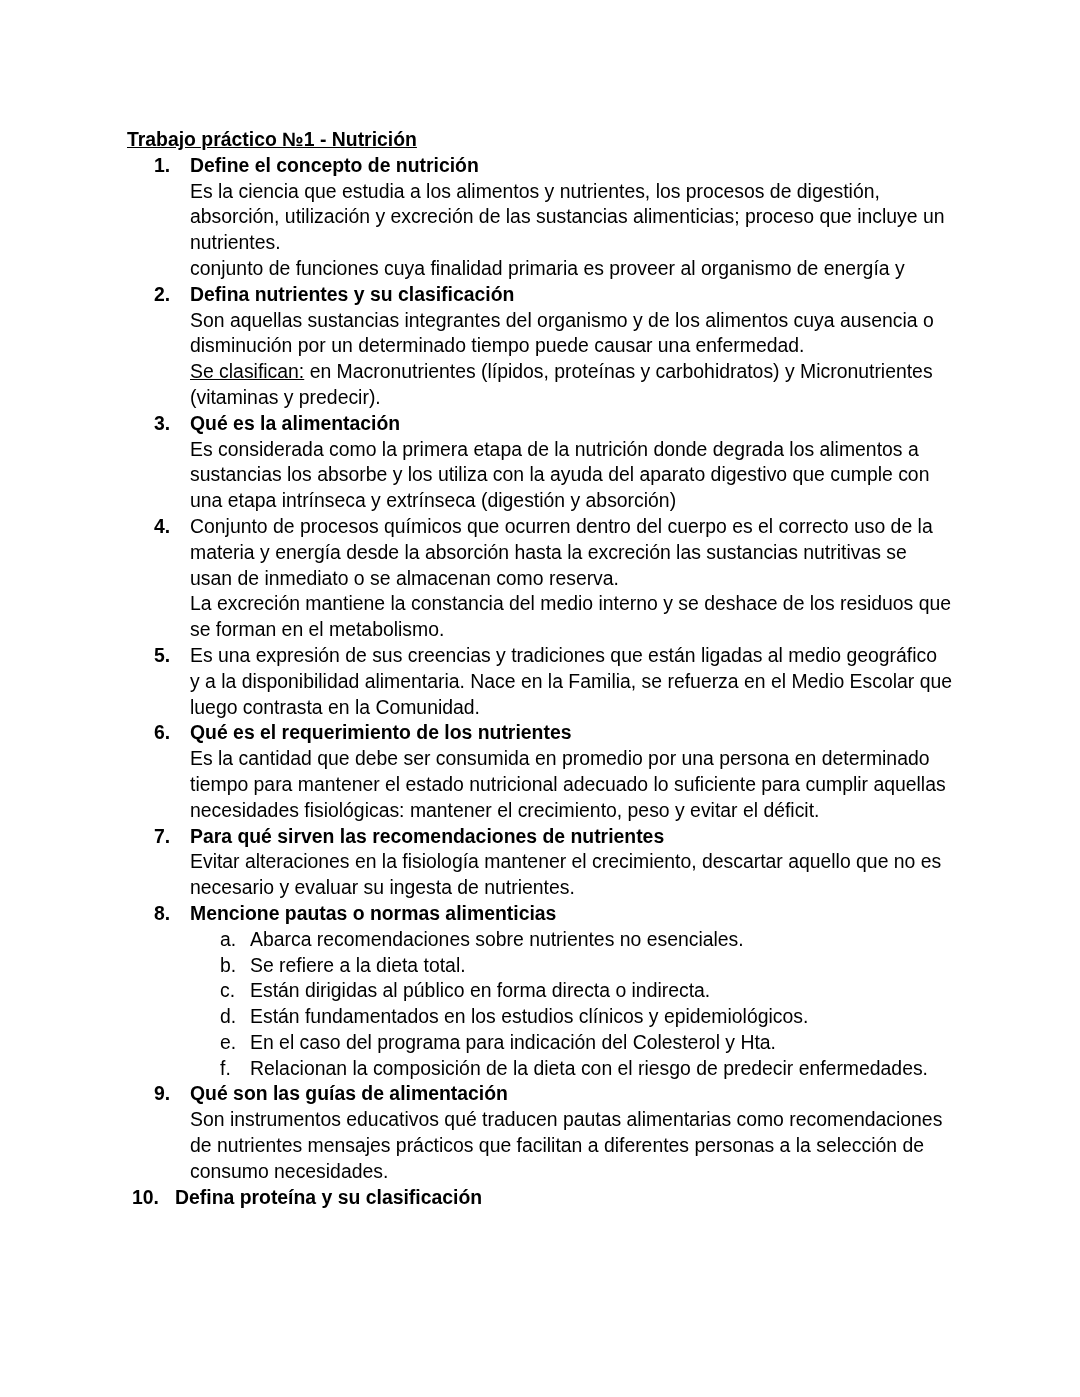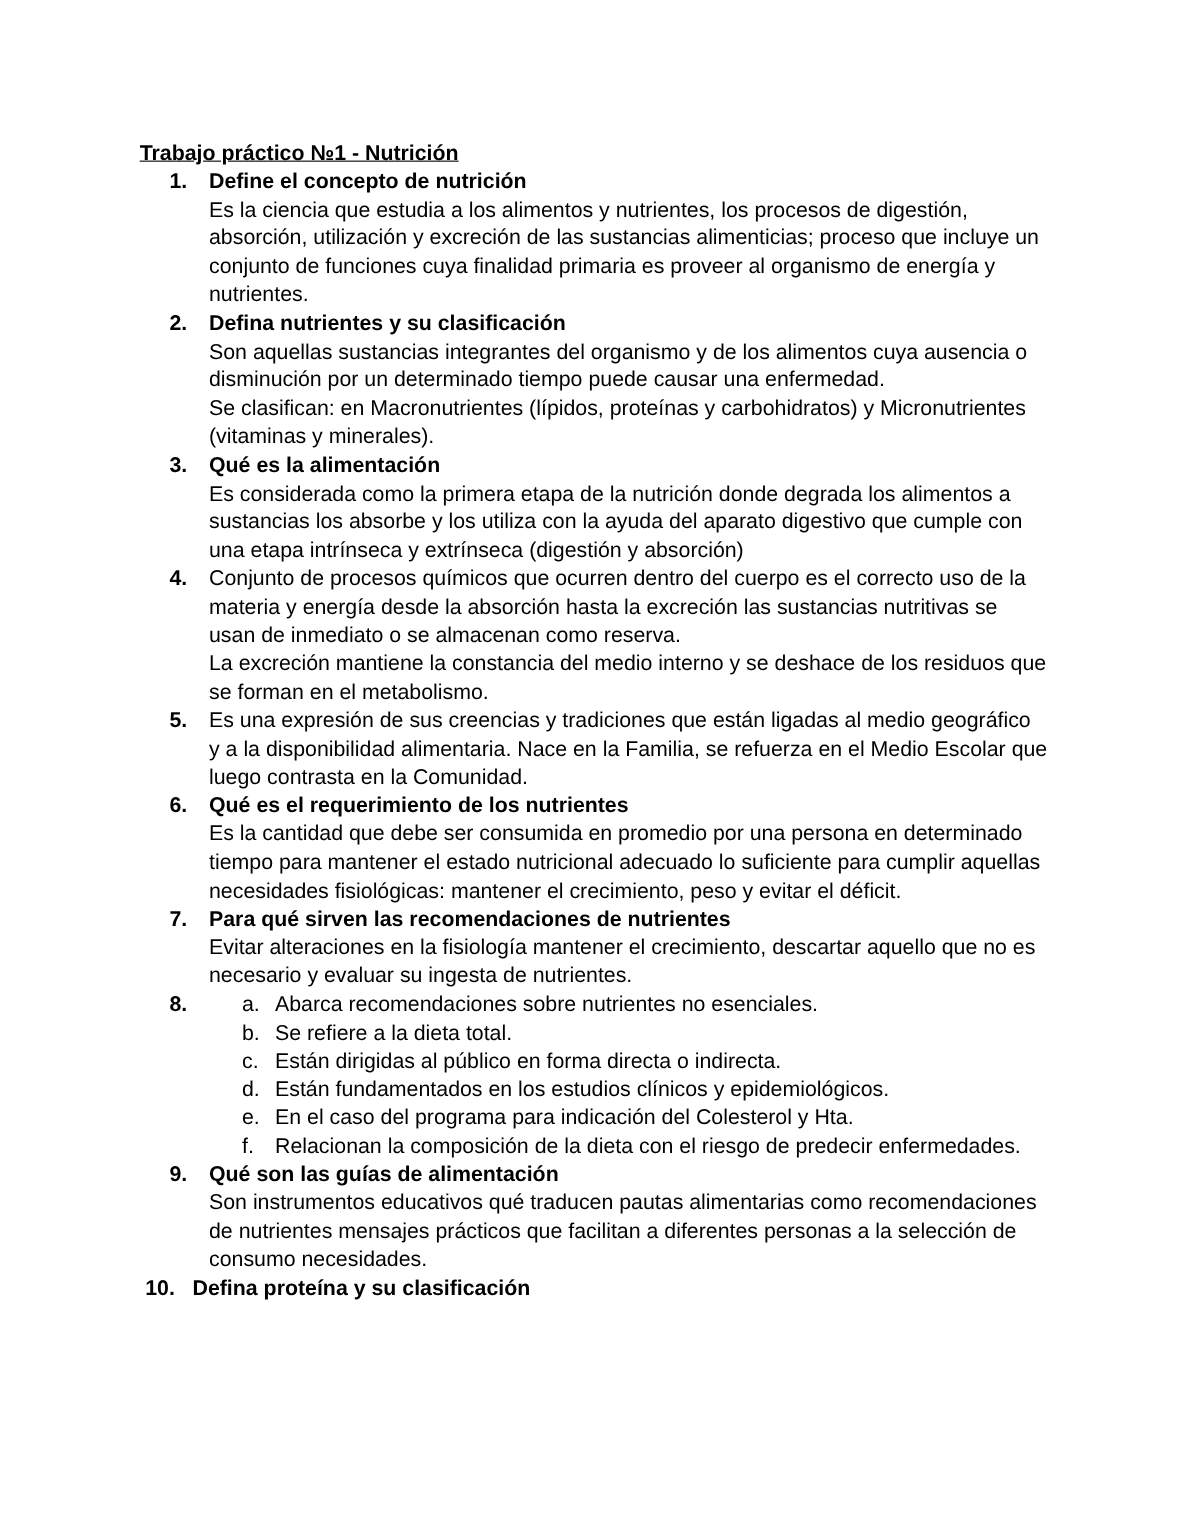--- a/index.html
+++ b/index.html
@@ -48,20 +48,21 @@
     min-width: 0;
   }
   .heading {
     font-weight: bold;
     white-space: nowrap;
   }
   .line {
     white-space: nowrap;
   }
   .u {
+    text-decoration: underline;
     text-align: center;
   }
   .subitem {
     display: flex;
     align-items: flex-start;
   }
   .sub-letter {
     flex: 0 0 auto;
     margin-left: 30px;
     width: 30px;
@@ -76,32 +77,32 @@
 
 <div class="page">
   <div class="doc-title">Trabajo práctico №1 - Nutrición</div>
   <div>
       <div class="item">
         <span class="num">1.</span>
         <div class="content">
           <div class="heading">Define el concepto de nutrición</div>
           <div class="line">Es la ciencia que estudia a los alimentos y nutrientes, los procesos de digestión,</div>
           <div class="line">absorción, utilización y excreción de las sustancias alimenticias; proceso que incluye un</div>
+          <div class="line">nutrientes.</div>
           <div class="line">conjunto de funciones cuya finalidad primaria es proveer al organismo de energía y</div>
-          <div class="line">nutrientes.</div>
         </div>
       </div>
       <div class="item">
         <span class="num">2.</span>
         <div class="content">
           <div class="heading">Defina nutrientes y su clasificación</div>
           <div class="line">Son aquellas sustancias integrantes del organismo y de los alimentos cuya ausencia o</div>
           <div class="line">disminución por un determinado tiempo puede causar una enfermedad.</div>
           <div class="line"><span class="u">Se clasifican:</span><span> en Macronutrientes (lípidos, proteínas y carbohidratos) y Micronutrientes</span></div>
-          <div class="line">(vitaminas y minerales).</div>
+          <div class="line">(vitaminas y predecir).</div>
         </div>
       </div>
       <div class="item">
         <span class="num">3.</span>
         <div class="content">
           <div class="heading">Qué es la alimentación</div>
           <div class="line">Es considerada como la primera etapa de la nutrición donde degrada los alimentos a</div>
           <div class="line">sustancias los absorbe y los utiliza con la ayuda del aparato digestivo que cumple con</div>
           <div class="line">una etapa intrínseca y extrínseca (digestión y absorción)</div>
         </div>
@@ -137,20 +138,21 @@
         <span class="num">7.</span>
         <div class="content">
           <div class="heading">Para qué sirven las recomendaciones de nutrientes</div>
           <div class="line">Evitar alteraciones en la fisiología mantener el crecimiento, descartar aquello que no es</div>
           <div class="line">necesario y evaluar su ingesta de nutrientes.</div>
         </div>
       </div>
       <div class="item">
         <span class="num">8.</span>
         <div class="content">
+          <div class="heading">Mencione pautas o normas alimenticias</div>
           <div class="subitem">
             <span class="sub-letter">a.</span>
             <div class="sub-text">Abarca recomendaciones sobre nutrientes no esenciales.</div>
           </div>
           <div class="subitem">
             <span class="sub-letter">b.</span>
             <div class="sub-text">Se refiere a la dieta total.</div>
           </div>
           <div class="subitem">
             <span class="sub-letter">c.</span>

